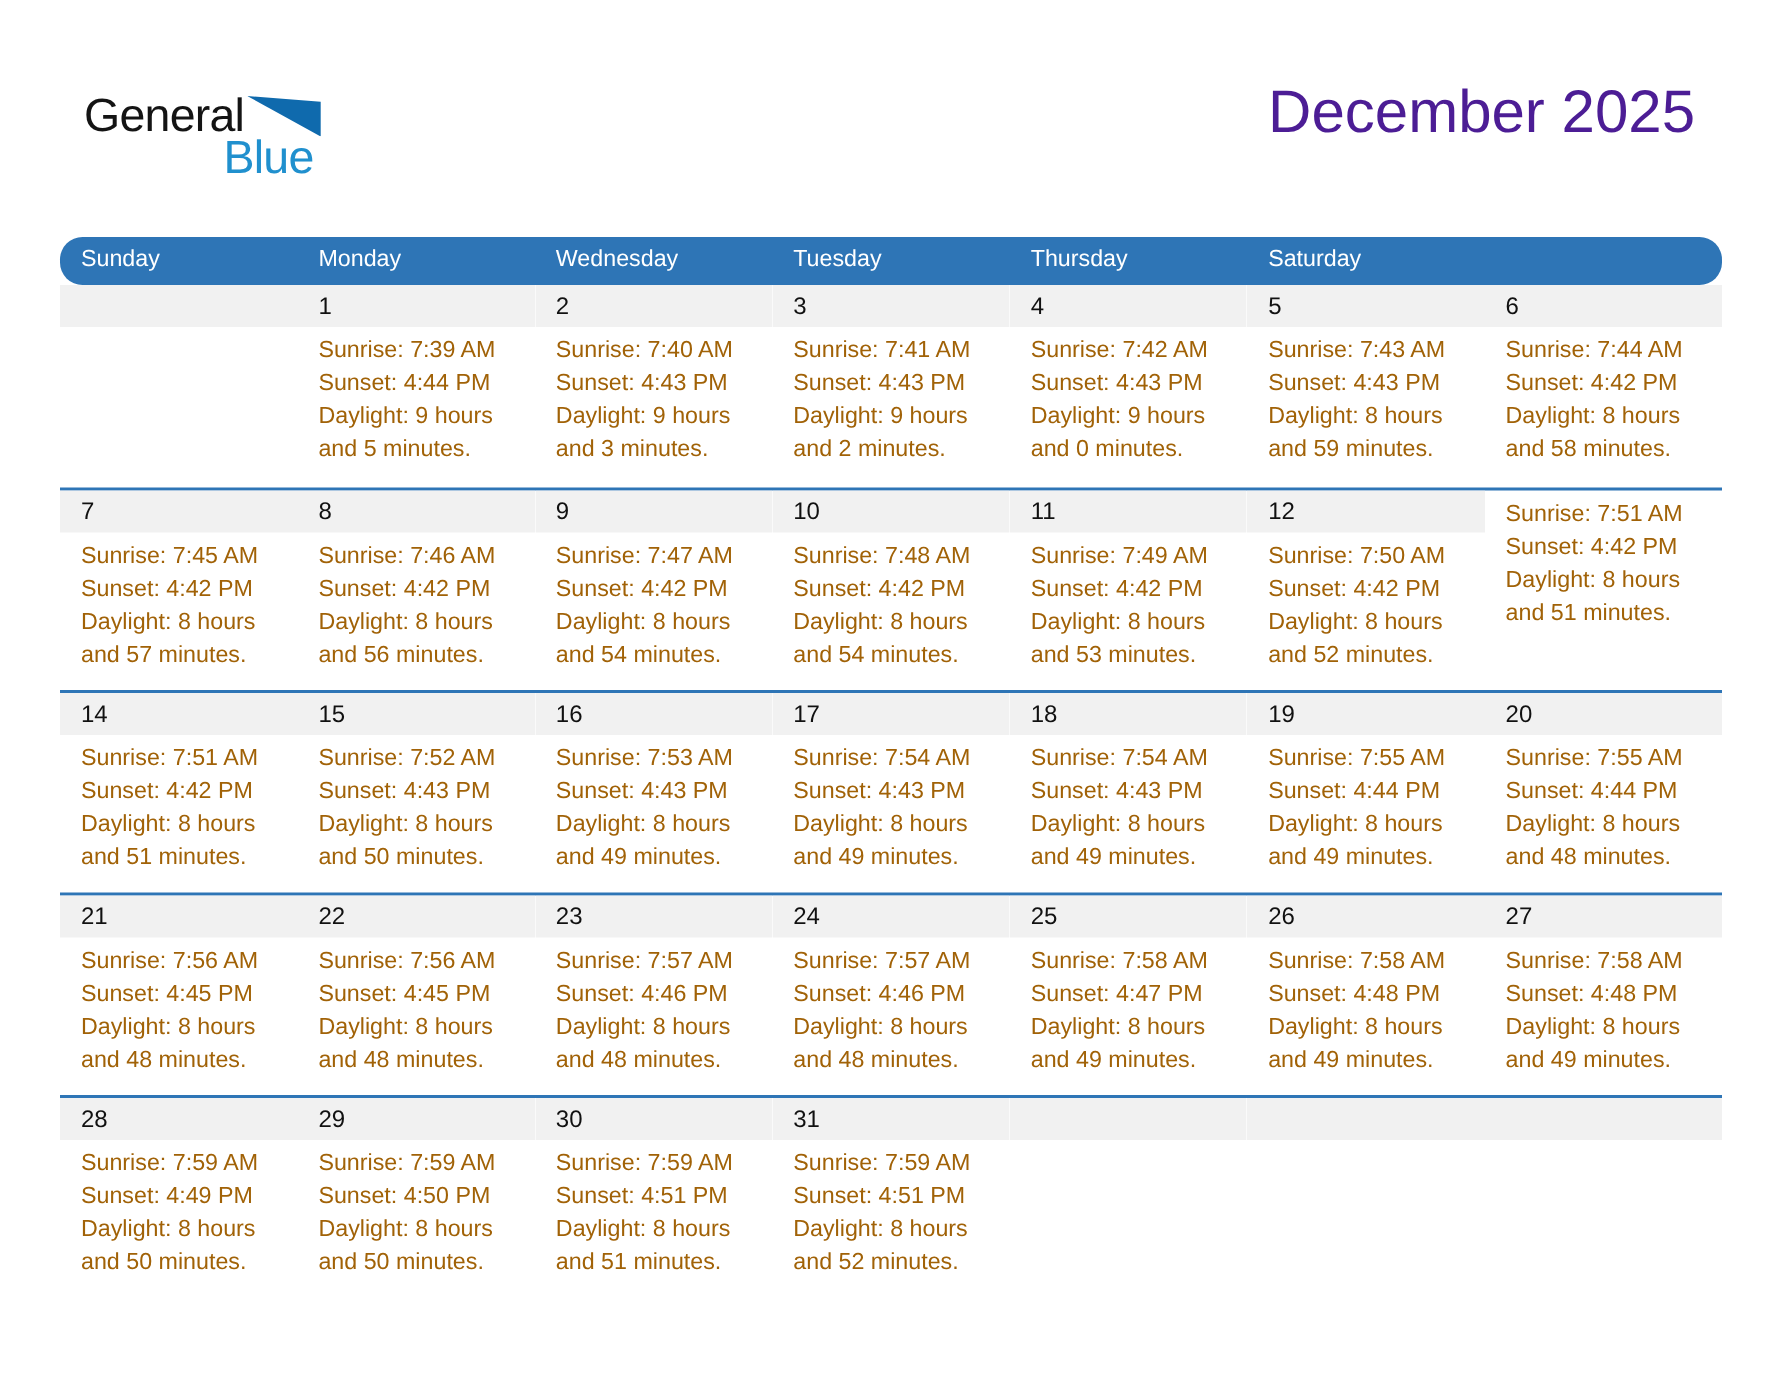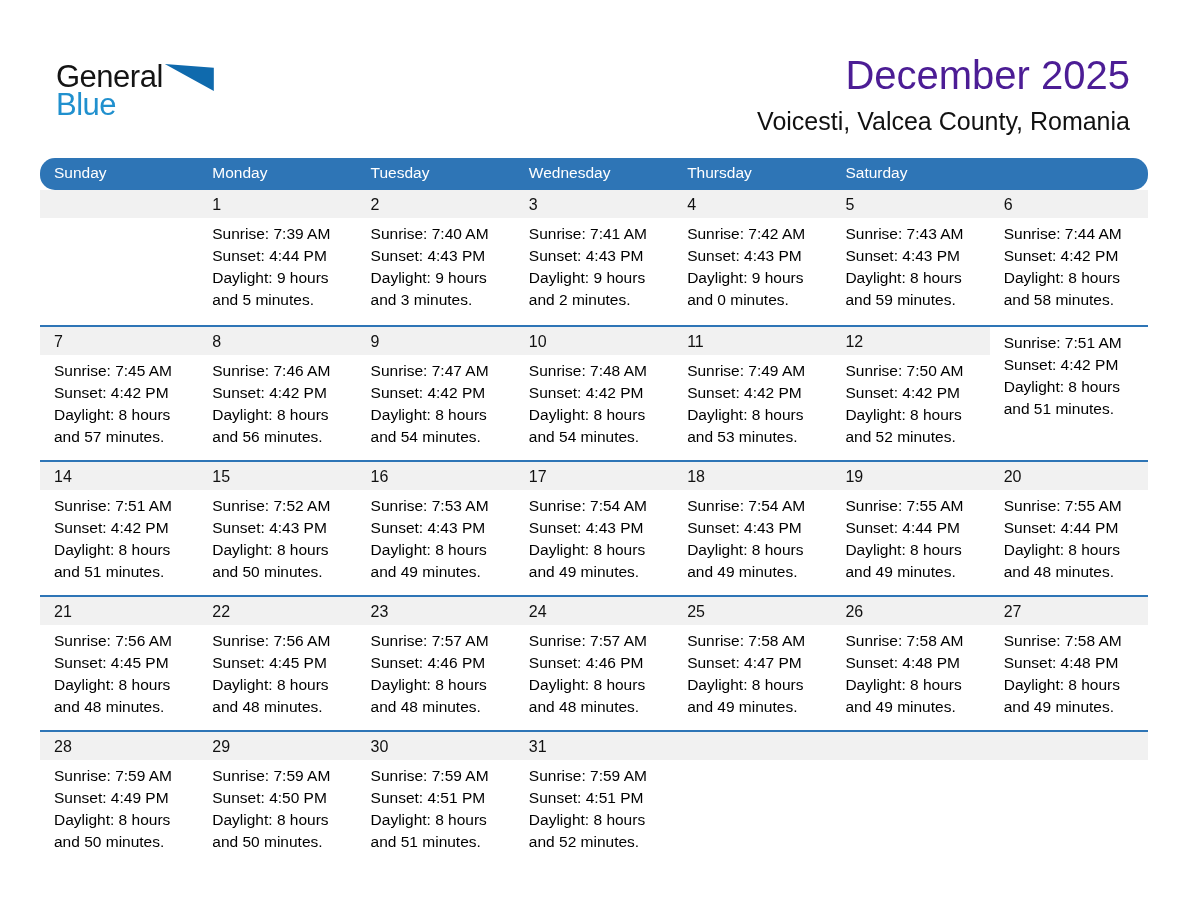--- a/index.html
+++ b/index.html
@@ -30,20 +30,21 @@
     height: 27px;
     margin-left: 2px;
     margin-top: 4px;
     background: var(--logo-triangle, #0F6AAD);
     clip-path: polygon(0 0, 100% 100%, 100% 14%);
   }
   .logo-blue {
     font-size: 31px;
     color: var(--logo-blue-text, #2090CE);
     letter-spacing: -0.5px;
+    margin-left: 93px;
     margin-top: -6px;
     line-height: 1.1;
   }
 
   
   .titles { position: absolute; right: 58px; top: 52px; text-align: right; }
   .title { font-size: 40px; color: #4c1d95; font-weight: 400; line-height: 1.15; }
   .subtitle { font-size: 25px; color: #111111; font-weight: 400; margin-top: 9px; }
 
   
@@ -73,47 +74,46 @@
     height: 28px;
     line-height: 30px;
     font-size: 16px;
     color: #111111;
     padding-left: 14px;
   }
   .cell-body {
     padding: 5px 6px 0 14px;
     font-size: 15.5px;
     line-height: 22px;
-    color: #000000;
+    color: #a16207;
   }
 </style>
 </head>
 <body>
 
 <div class="page">
 
   <div class="logo">
     <div class="logo-top">
       <span class="logo-general">General</span>
       <span class="logo-triangle"></span>
     </div>
     <div class="logo-blue">Blue</div>
   </div>
 
   <div class="titles">
     <div class="title">December 2025</div>
-    <div class="subtitle">Voicesti, Valcea County, Romania</div>
   </div>
 
   <div class="calendar">
     <div class="weekday-row">
         <div class="weekday">Sunday</div>
         <div class="weekday">Monday</div>
+        <div class="weekday">Wednesday</div>
         <div class="weekday">Tuesday</div>
-        <div class="weekday">Wednesday</div>
         <div class="weekday">Thursday</div>
         <div class="weekday">Saturday</div>
       </div>
     <div>
         <div class="week">
           <div class="cell">
             <div class="day-num"></div>
           </div>
           <div class="cell">
             <div class="day-num">1</div>

